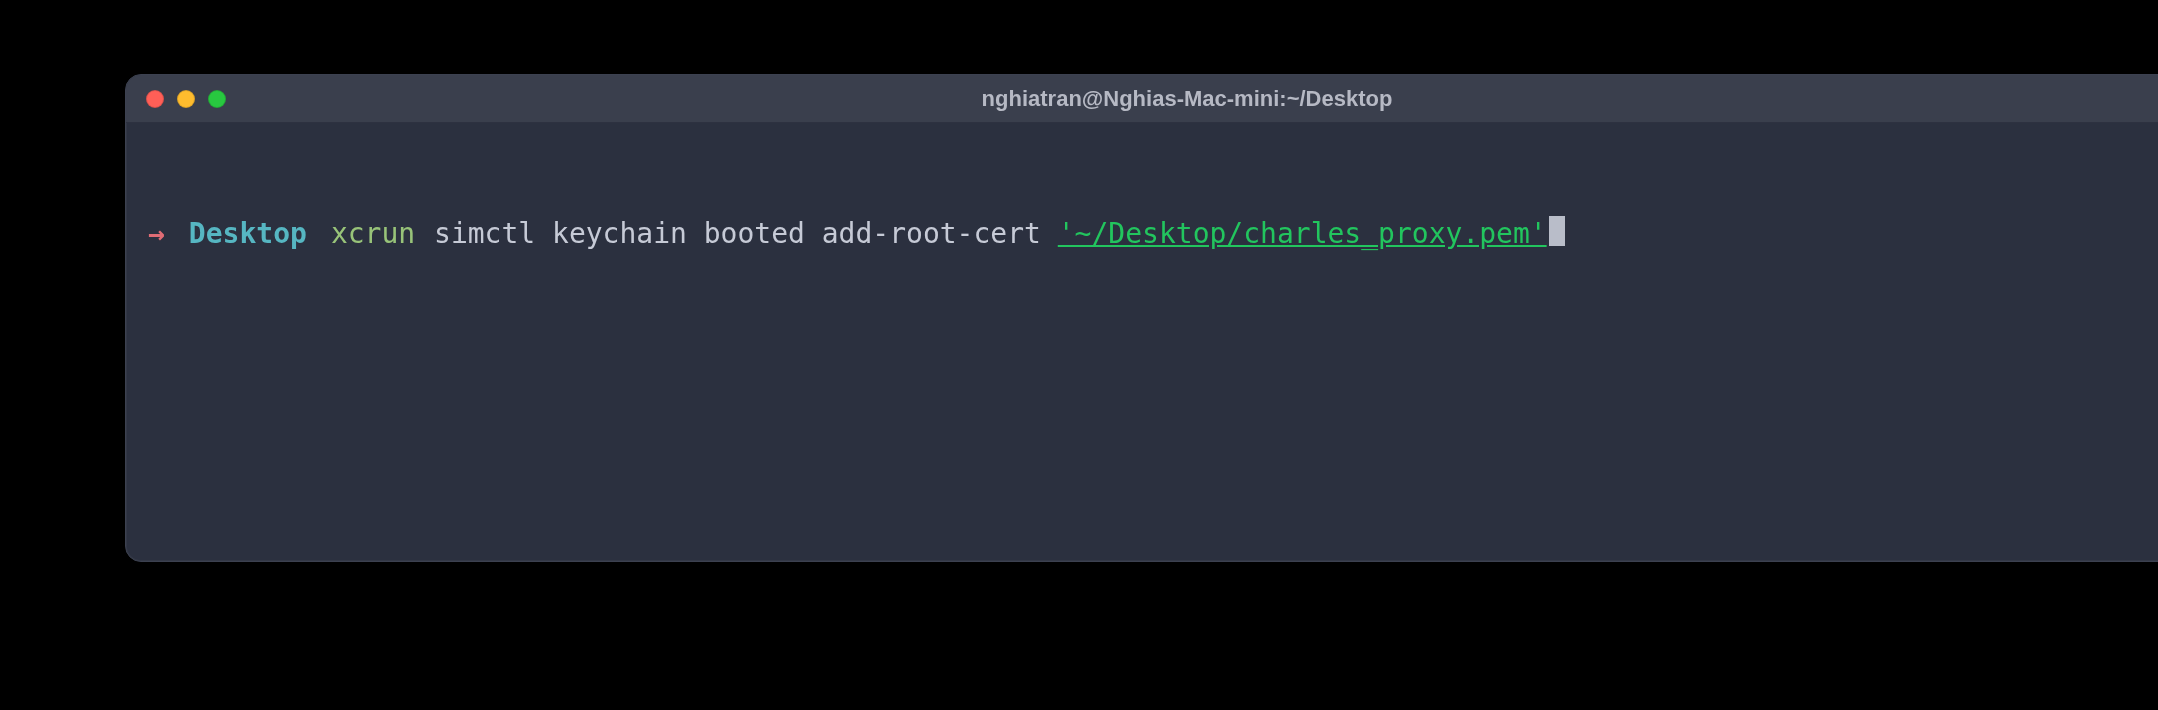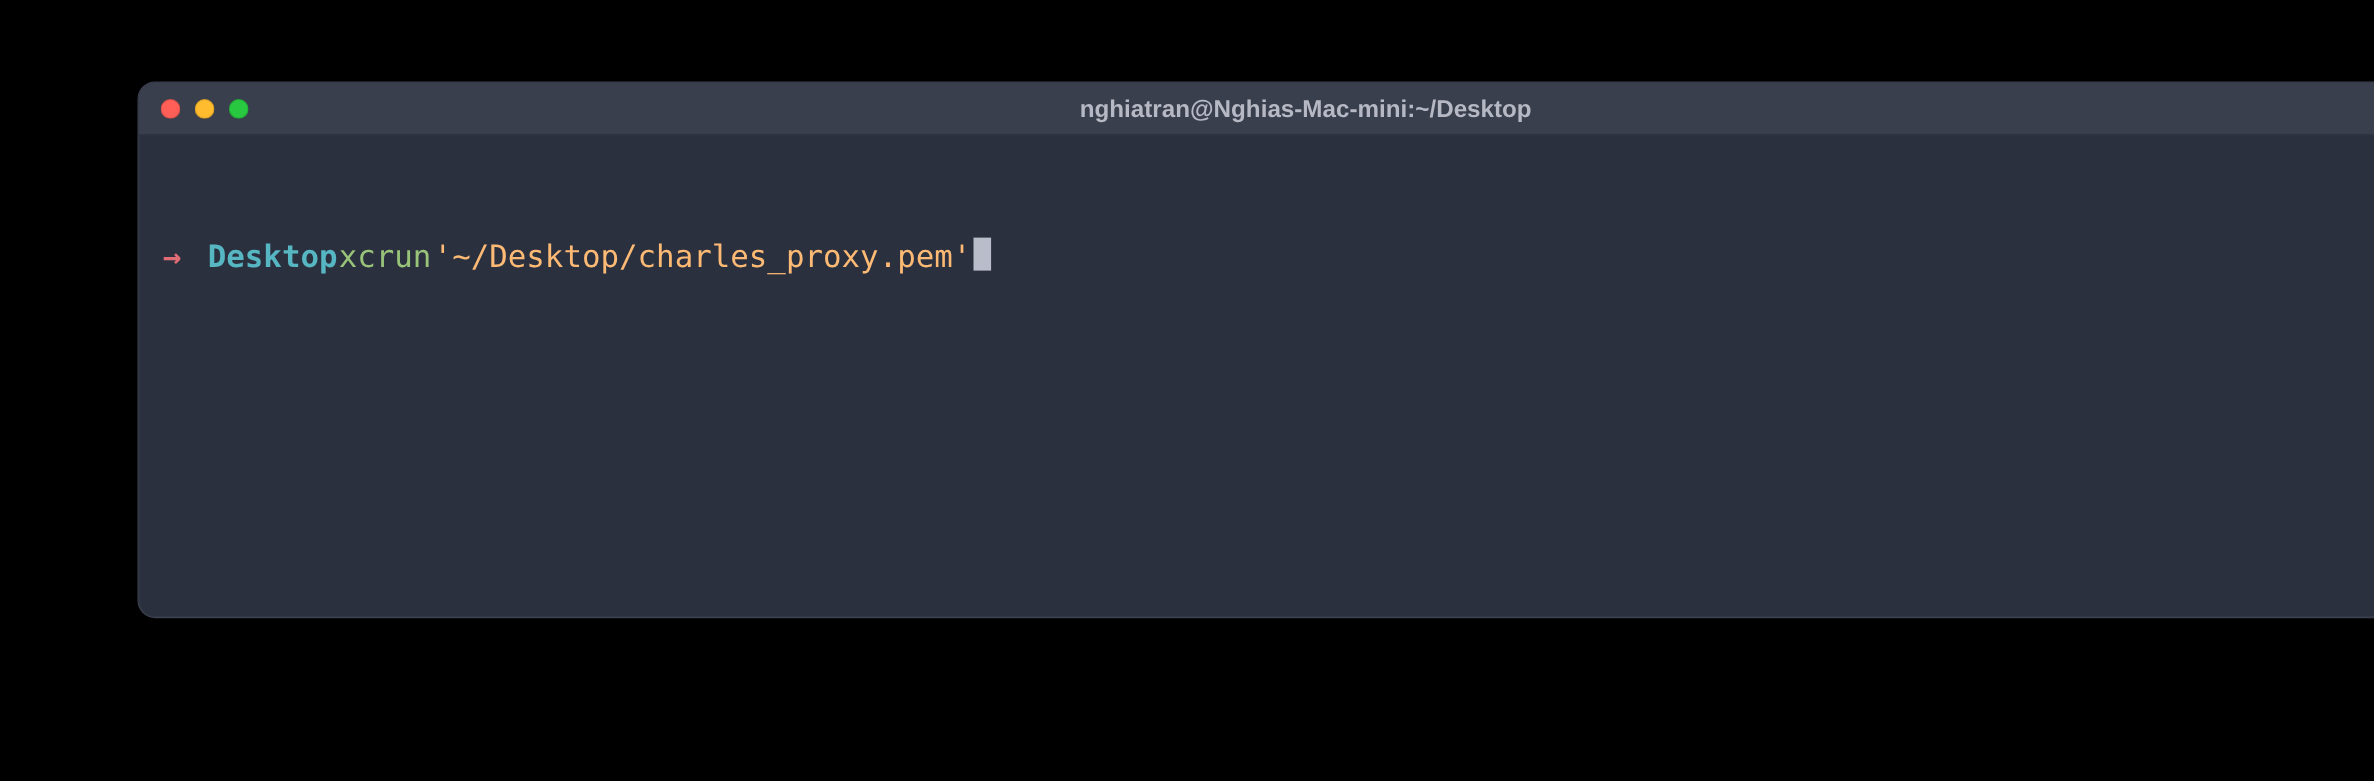--- a/index.html
+++ b/index.html
@@ -70,24 +70,24 @@
     line-height: 1.35;
     color: #c6cad6;
     white-space: pre;
   }
   .line {
     display: flex;
     align-items: baseline;
     flex-wrap: nowrap;
   }
   .arrow   { color: #e06c75; margin-right: 24px; font-weight: 600;}
-  .cwd     { color: #56b6c2; font-weight: 700; margin-right: 1px;}
+  .cwd     { color: #56b6c2; font-weight: 700; margin-right: 24px;}
   .cmd     { color: #98c379; margin-right: 2px;}
   .args    { color: #c6cad6; }
-  .str     { color: #fdba74; }
+  .str     { color: #22c55e; text-decoration: underline; }
   .cursor {
     display: inline-block;
     width: 16px;
     height: 30px;
     background: #b9bdc9;
     vertical-align: text-bottom;
     margin-left: 2px;
     transform: translateY(3px);
   }
 </style>
@@ -103,17 +103,17 @@
       <div class="dot green"></div>
     </div>
     <div class="title">nghiatran@Nghias-Mac-mini:~/Desktop</div>
     <div class="right-indicator">⌥⌘1</div>
   </div>
 
   <div class="terminal-body">
     <div class="line">
       <span class="arrow">→</span>
       <span class="cwd">Desktop</span>
-      <span class="cmd">xcrun</span><span class="str">'~/Desktop/charles_proxy.pem'</span><span class="cursor"></span>
+      <span class="cmd">xcrun</span><span class="args"> simctl keychain booted add-root-cert </span><span class="str">'~/Desktop/charles_proxy.pem'</span><span class="cursor"></span>
     </div>
   </div>
 
 </div>
 
 </body></html>

